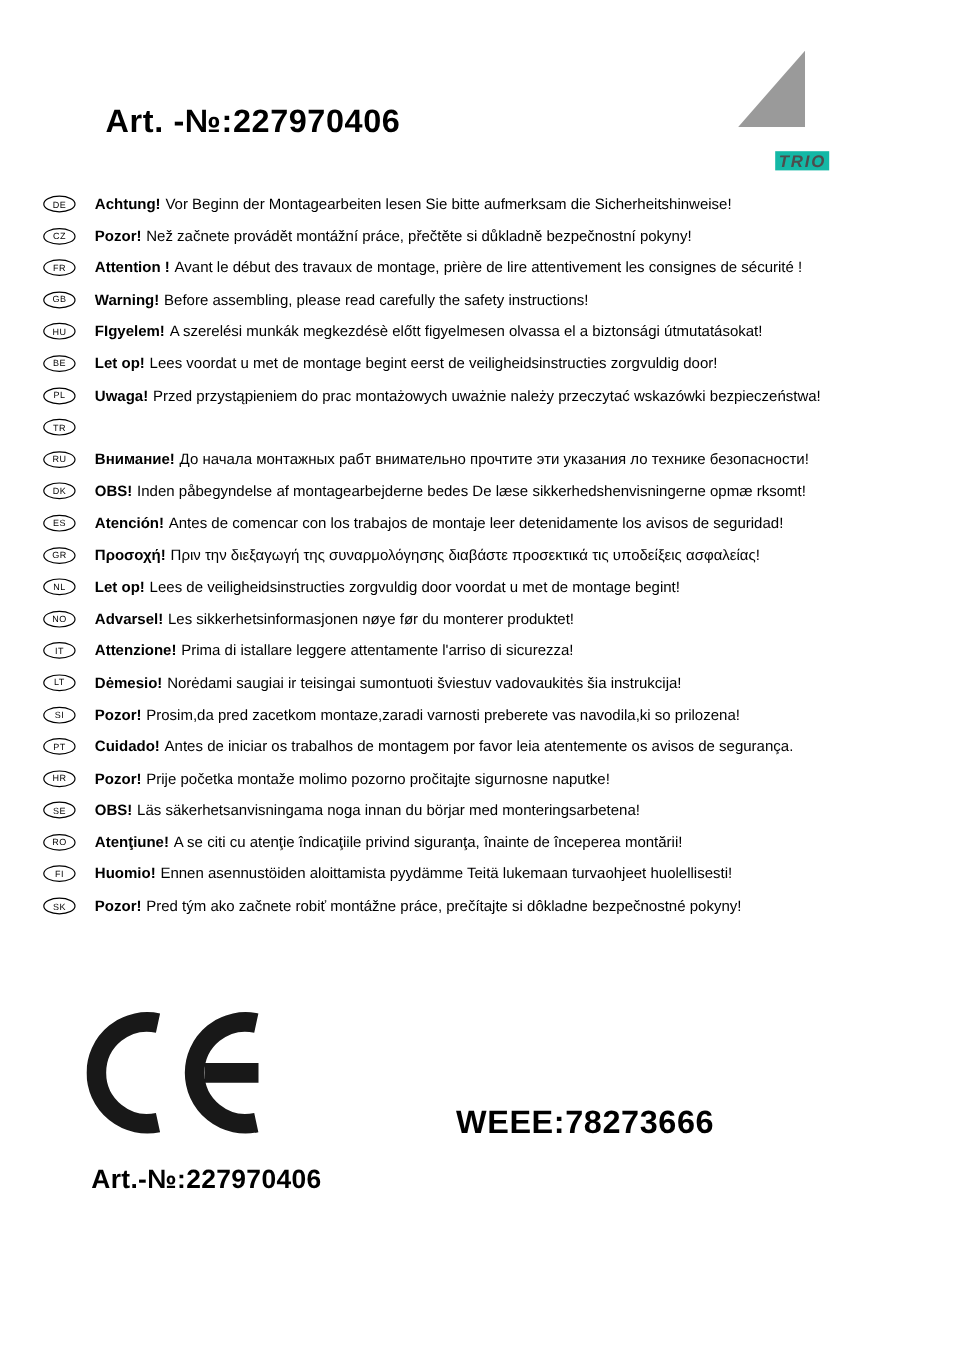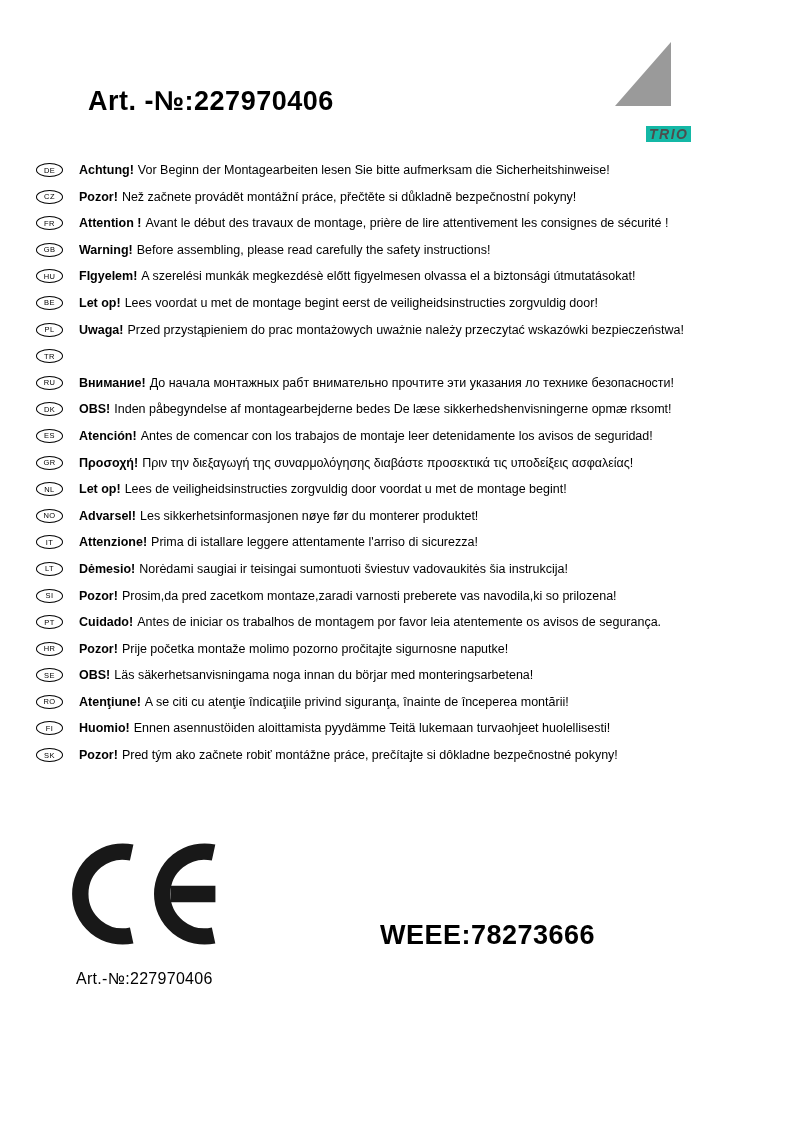--- a/index.html
+++ b/index.html
@@ -47,21 +47,21 @@
   
   .ce-mark { position:absolute; left:72px; top:841px; width:150px; height:106px; }
   .ce-mark path { stroke:#181818; stroke-width:17; fill:none; }
 
   .weee {
     position:absolute; left:380px; top:920px;
     font-size:27px; font-weight:bold; letter-spacing:0.5px;text-align:center;
   }
   .footer-art {
     position:absolute; left:76px; top:970px;
-    font-size:16px; font-weight:normal; letter-spacing:0.3px;
+    font-size:22px; font-weight:bold; letter-spacing:0.3px;
   }
 </style>
 </head>
 <body>
 
 <div class="page">
 
   <h1 class="title">Art. -№:227970406</h1>
 
   <div class="logo">

